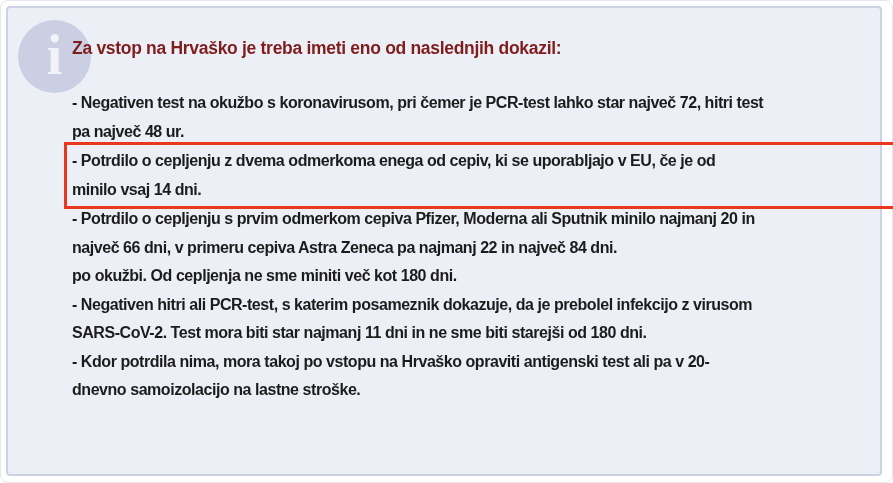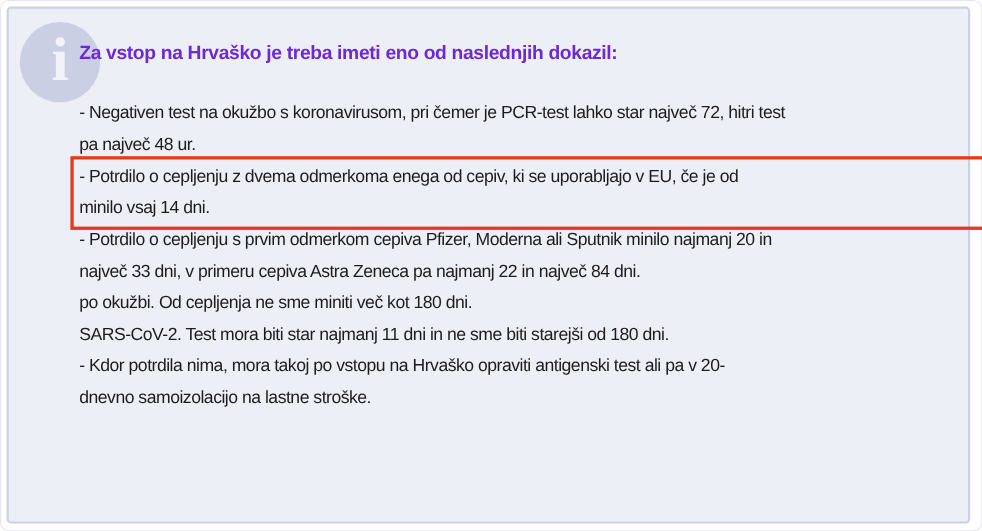--- a/index.html
+++ b/index.html
@@ -45,27 +45,27 @@
   .content {
     position: absolute;
     left: 64px; top: 26px;
     width: 780px;
   }
   .heading {
     font-size: 17.5px;
     font-weight: 700;
     line-height: 28px;
     letter-spacing: -0.3px;
-    color: #6d28d9;
+    color: #7f1d1d;
     white-space: nowrap;
   }
   .gap { height: 27px; }
   .line {
     font-size: 16px;
-    font-weight: 400;
+    font-weight: 700;
     line-height: 28.5px;
     letter-spacing: -0.45px;
     color: #1c1c1c;
     white-space: nowrap;
   }
   .highlight-box {
     border: 3px solid #e8391f;
     margin: -4px 0 -4px -8px;
     padding: 2px 0 2px 5px;
     width: 852px;
@@ -90,20 +90,21 @@
 
     <div class="line">- Negativen test na okužbo s koronavirusom, pri čemer je PCR-test lahko star največ 72, hitri test</div>
     <div class="line">pa največ 48 ur.</div>
 
     <div class="highlight-box">
       <div class="line">- Potrdilo o cepljenju z dvema odmerkoma enega od cepiv, ki se uporabljajo v EU, če je od</div>
       <div class="line">minilo vsaj 14 dni.</div>
     </div>
 
     <div class="line">- Potrdilo o cepljenju s prvim odmerkom cepiva Pfizer, Moderna ali Sputnik minilo najmanj 20 in</div>
-    <div class="line">največ 33 dni, v primeru cepiva Astra Zeneca pa najmanj 22 in največ 84 dni.</div>
+    <div class="line">največ 66 dni, v primeru cepiva Astra Zeneca pa najmanj 22 in največ 84 dni.</div>
     <div class="line">po okužbi. Od cepljenja ne sme miniti več kot 180 dni.</div>
+    <div class="line">- Negativen hitri ali PCR-test, s katerim posameznik dokazuje, da je prebolel infekcijo z virusom</div>
     <div class="line">SARS-CoV-2. Test mora biti star najmanj 11 dni in ne sme biti starejši od 180 dni.</div>
     <div class="line">- Kdor potrdila nima, mora takoj po vstopu na Hrvaško opraviti antigenski test ali pa v 20-</div>
     <div class="line">dnevno samoizolacijo na lastne stroške.</div>
   </div>
 
 </div>
 
 </body></html>

